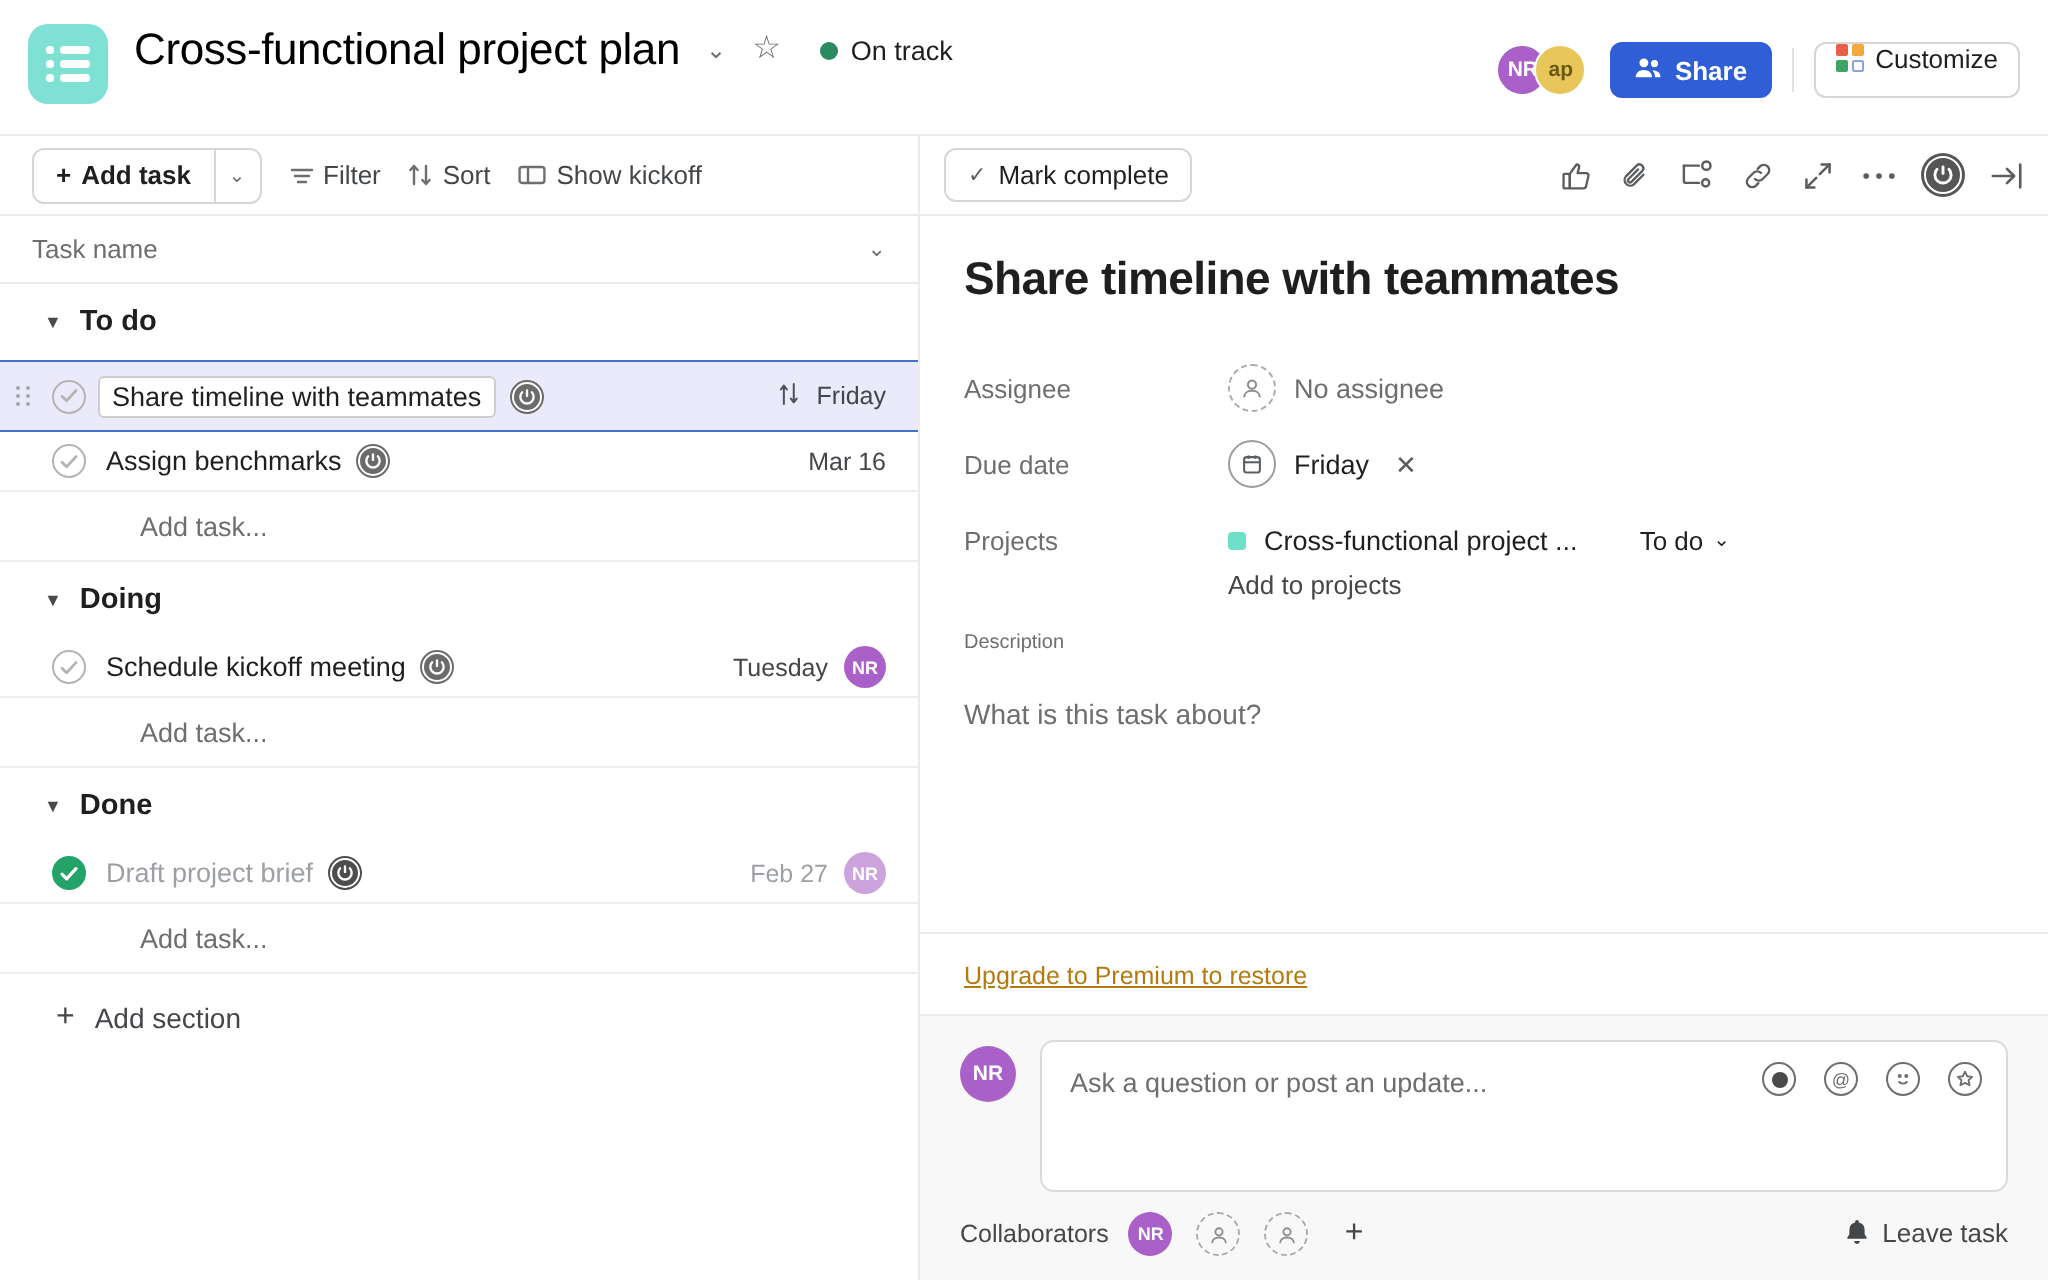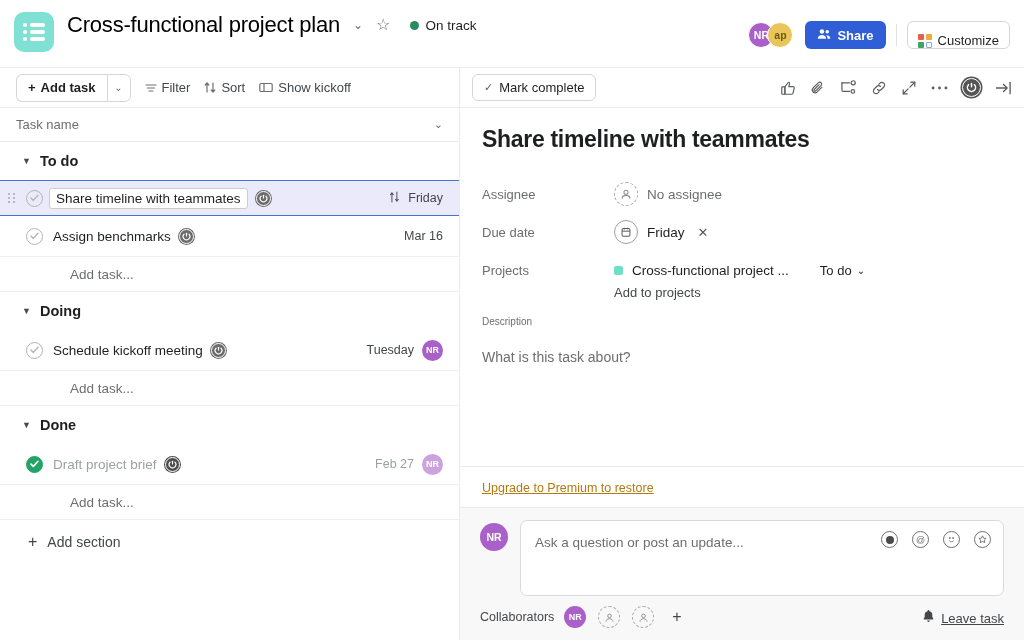--- a/index.html
+++ b/index.html
@@ -70,21 +70,21 @@
   .av.gold { background: #e8c65a; color: #6b5a12; margin-left: -7px; }
   .share-btn {
     background: #2f5ed6; color: #fff; border: none; border-radius: 6px;
     height: 28px; padding: 0 12px; display: flex; align-items: center; gap: 6px;
     font-size: 13px; font-weight: 700; cursor: pointer;
     font-family: "Liberation Sans", sans-serif;
   }
   .hdr-div { width: 1px; height: 22px; background: #e3e1e0; margin: 0 10px; }
   .customize-btn {
     background: #fff; border: 1px solid #d8d6d4; border-radius: 6px;
-    height: 28px; padding: 0 10px; display: flex; align-items: flex-end; gap: 6px;
+    height: 28px; padding: 0 10px; display: flex; align-items: flex-start; gap: 6px;
     font-size: 13px; color: #1e1f21; cursor: pointer;
     font-family: "Liberation Sans", sans-serif;
   }
   .cust-grid { display: grid; grid-template-columns: 6px 6px; grid-template-rows: 6px 6px; gap: 2px; }
   .cg { border-radius: 1px; }
 
   
   .body { flex: 1; display: flex; min-height: 0; }
 
   
@@ -124,21 +124,21 @@
   .list-scroll { flex: 1; overflow: hidden; }
 
   .section-head {
     height: 38px; display: flex; align-items: center; gap: 9px;
     padding: 0 16px 0 22px; cursor: pointer;
   }
   .sec-caret { color: #4a4a4a; font-size: 9px; line-height: 1; }
   .sec-title { font-size: 14.5px; font-weight: 700; color: #1e1f21; }
 
   .task-row {
-    height: 41px; display: flex; align-items: center;
+    height: 30px; display: flex; align-items: center;
     border-bottom: 1px solid #f0eeed; position: relative;
     padding: 0 16px 0 0; cursor: pointer;
   }
   .task-row.selected {
     background: #eaeafb;
     border-top: 1.5px solid #4573d2; border-bottom: 1.5px solid #4573d2;
     height: 36px;
   }
   .drag-handle {
     width: 18px; display: grid; grid-template-columns: 2px 2px; gap: 2px 3px;
@@ -269,22 +269,22 @@
     display: flex; align-items: center; justify-content: center;
     font-size: 9px; font-weight: 700; color: #fff;
   }
   .collab-empty {
     width: 22px; height: 22px; border-radius: 50%;
     border: 1.2px dashed #a8abad; display: flex; align-items: center; justify-content: center;
     color: #8b8e90; margin-left: 2px;
   }
   .collab-plus { font-size: 16px; color: #44474a; margin-left: 8px; cursor: pointer; }
   .leave-task {
-    margin-left: auto; display: flex; align-items: flex-end; gap: 6px;
-    font-size: 13px; color: #44474a; cursor: pointer; text-decoration: underline;
+    margin-left: auto; display: flex; align-items: flex-start; gap: 6px;
+    font-size: 13px; color: #44474a; cursor: pointer;
   }
 </style>
 </head>
 <body>
 
 <div class="app">
 
   <div class="header">
     <div class="proj-logo">
       <div class="logo-rows">

